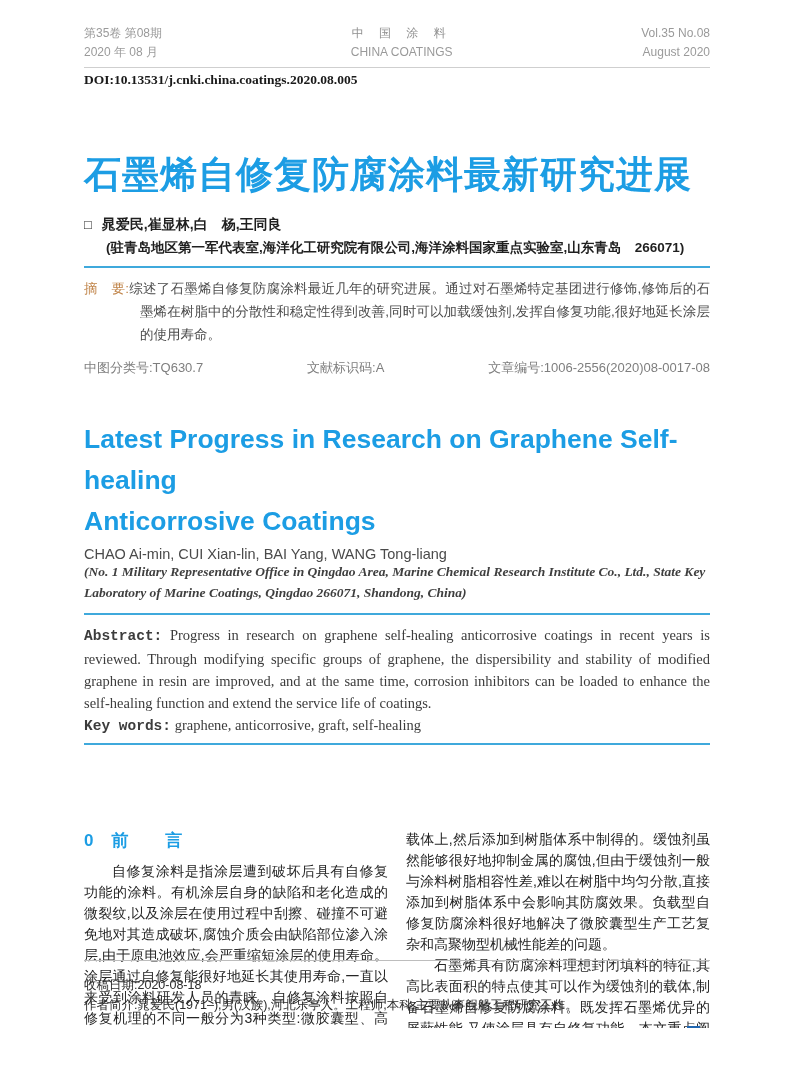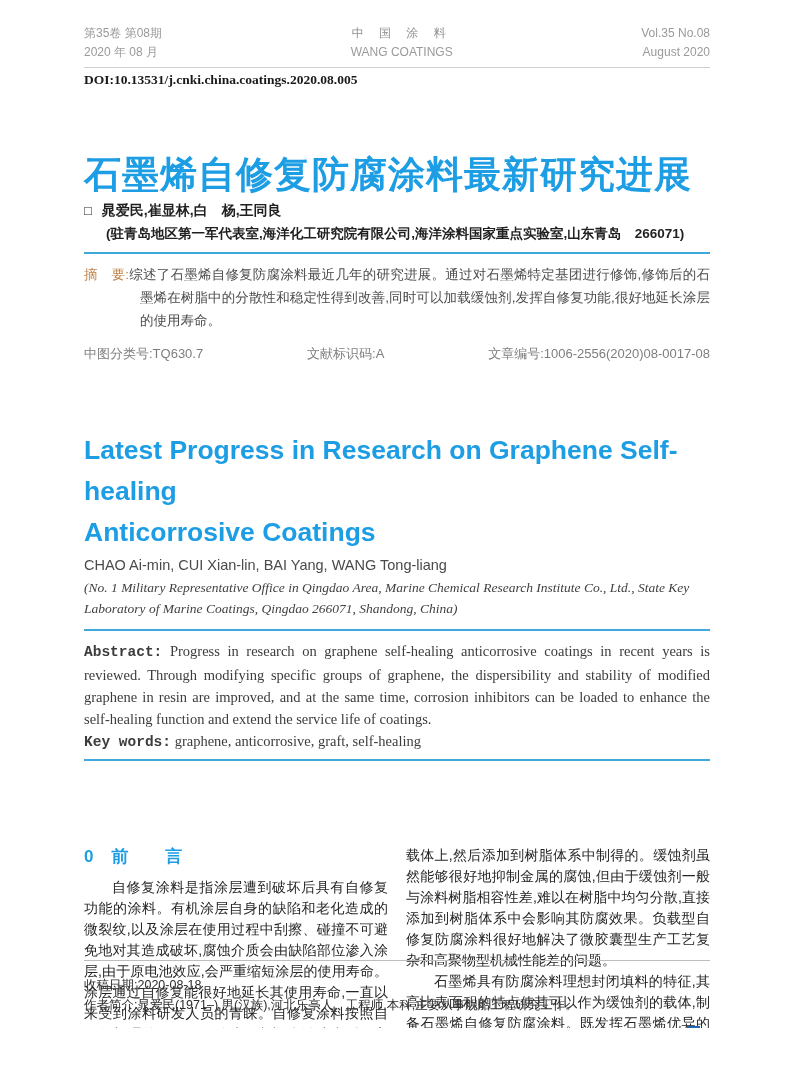--- a/index.html
+++ b/index.html
@@ -16,39 +16,39 @@
   .hdr-center { text-align:center; }
   .hdr-right  { text-align:right; }
   .hdr-cn { letter-spacing:6px; color:#8f8f8f; }
   .hdr-rule { border-top:1px solid #cfcfcf; margin-top:6px; }
   .doi { margin-top:4px; font-family:"Liberation Serif", serif; font-size:13.5px;
          font-weight:600; color:#1a1a1a; }
 
   
   .cn-title { margin-top:62px; color:#1c9de4; font-size:37px; font-weight:800;
               letter-spacing:1px; }
-  .cn-authors { margin-top:2px; font-size:14px; font-weight:700; color:#1f1f1f; }
+  .cn-authors { margin-top:16px; font-size:14px; font-weight:700; color:#1f1f1f; }
   .cn-authors .marker { margin-right:10px; font-size:13px; color:#1f1f1f; }
   .cn-affil { margin-top:5px; padding-left:22px; font-size:13.5px; font-weight:700; color:#1f1f1f; }
   .rule-blue { border-top:2px solid #3fa9dc; margin-top:9px; }
 
   
   .cn-abs { margin-top:10px; font-size:13.5px; line-height:1.7; color:#4c4c4c;
             text-align:justify; padding-left:56px; text-indent:-56px; }
   .lbl-orange { color:#c08449; }
   .cn-keys { margin-top:3px; font-size:13.5px; color:#4c4c4c; }
   .cn-meta { margin-top:12px; display:flex; justify-content:space-between;
              font-size:13px; color:#7e7e7e;align-items:center; }
 
   
-  .en-title { margin-top:67px; color:#1c9de4; font-size:26.5px; font-weight:800;
+  .en-title { margin-top:42px; color:#1c9de4; font-size:26.5px; font-weight:800;
               line-height:1.55; }
   .en-authors { margin-top:4px; font-size:14.5px; color:#4a4a4a; }
-  .en-affil { margin-top:5px; font-family:"Liberation Serif", serif; font-style:italic;
-              font-size:13.5px; color:#3f3f3f; line-height:1.55; }
+  .en-affil { font-family:"Liberation Serif", serif; font-style:italic;
+              font-size:13.5px; color:#3f3f3f; line-height:1.55;font-weight:bold; }
   .en-abs { margin-top:9px; font-family:"Liberation Serif", serif; font-size:14.5px;
             line-height:1.55; color:#3c3c3c; text-align:justify; }
   .en-abs b, .en-keys b { font-weight:700;font-family:Liberation Mono, monospace; }
   .en-keys { margin-top:2px; font-family:"Liberation Serif", serif; font-size:14.5px; color:#3c3c3c; }
 
   
   .cols { margin-top:84px; display:flex; gap:18px; }
   .col { width:304px; }
   .sec-head { color:#1c9de4; font-size:17px; font-weight:700; margin-bottom:9px; }
   .sec-head .num { margin-right:18px; }
@@ -78,21 +78,21 @@
 
 <div class="page">
 
   <div class="hdr">
     <div class="hdr-left">
       <div>第35卷 第08期</div>
       <div>2020 年 08 月</div>
     </div>
     <div class="hdr-center">
       <div class="hdr-cn">中 国 涂 料</div>
-      <div>WANG COATINGS</div>
+      <div>CHINA COATINGS</div>
     </div>
     <div class="hdr-right">
       <div>Vol.35  No.08</div>
       <div>August 2020</div>
     </div>
   </div>
   <div class="hdr-rule"></div>
   <div class="doi">DOI:10.13531/j.cnki.china.coatings.2020.08.005</div>
 
   <h1 class="cn-title">石墨烯自修复防腐涂料最新研究进展</h1>

